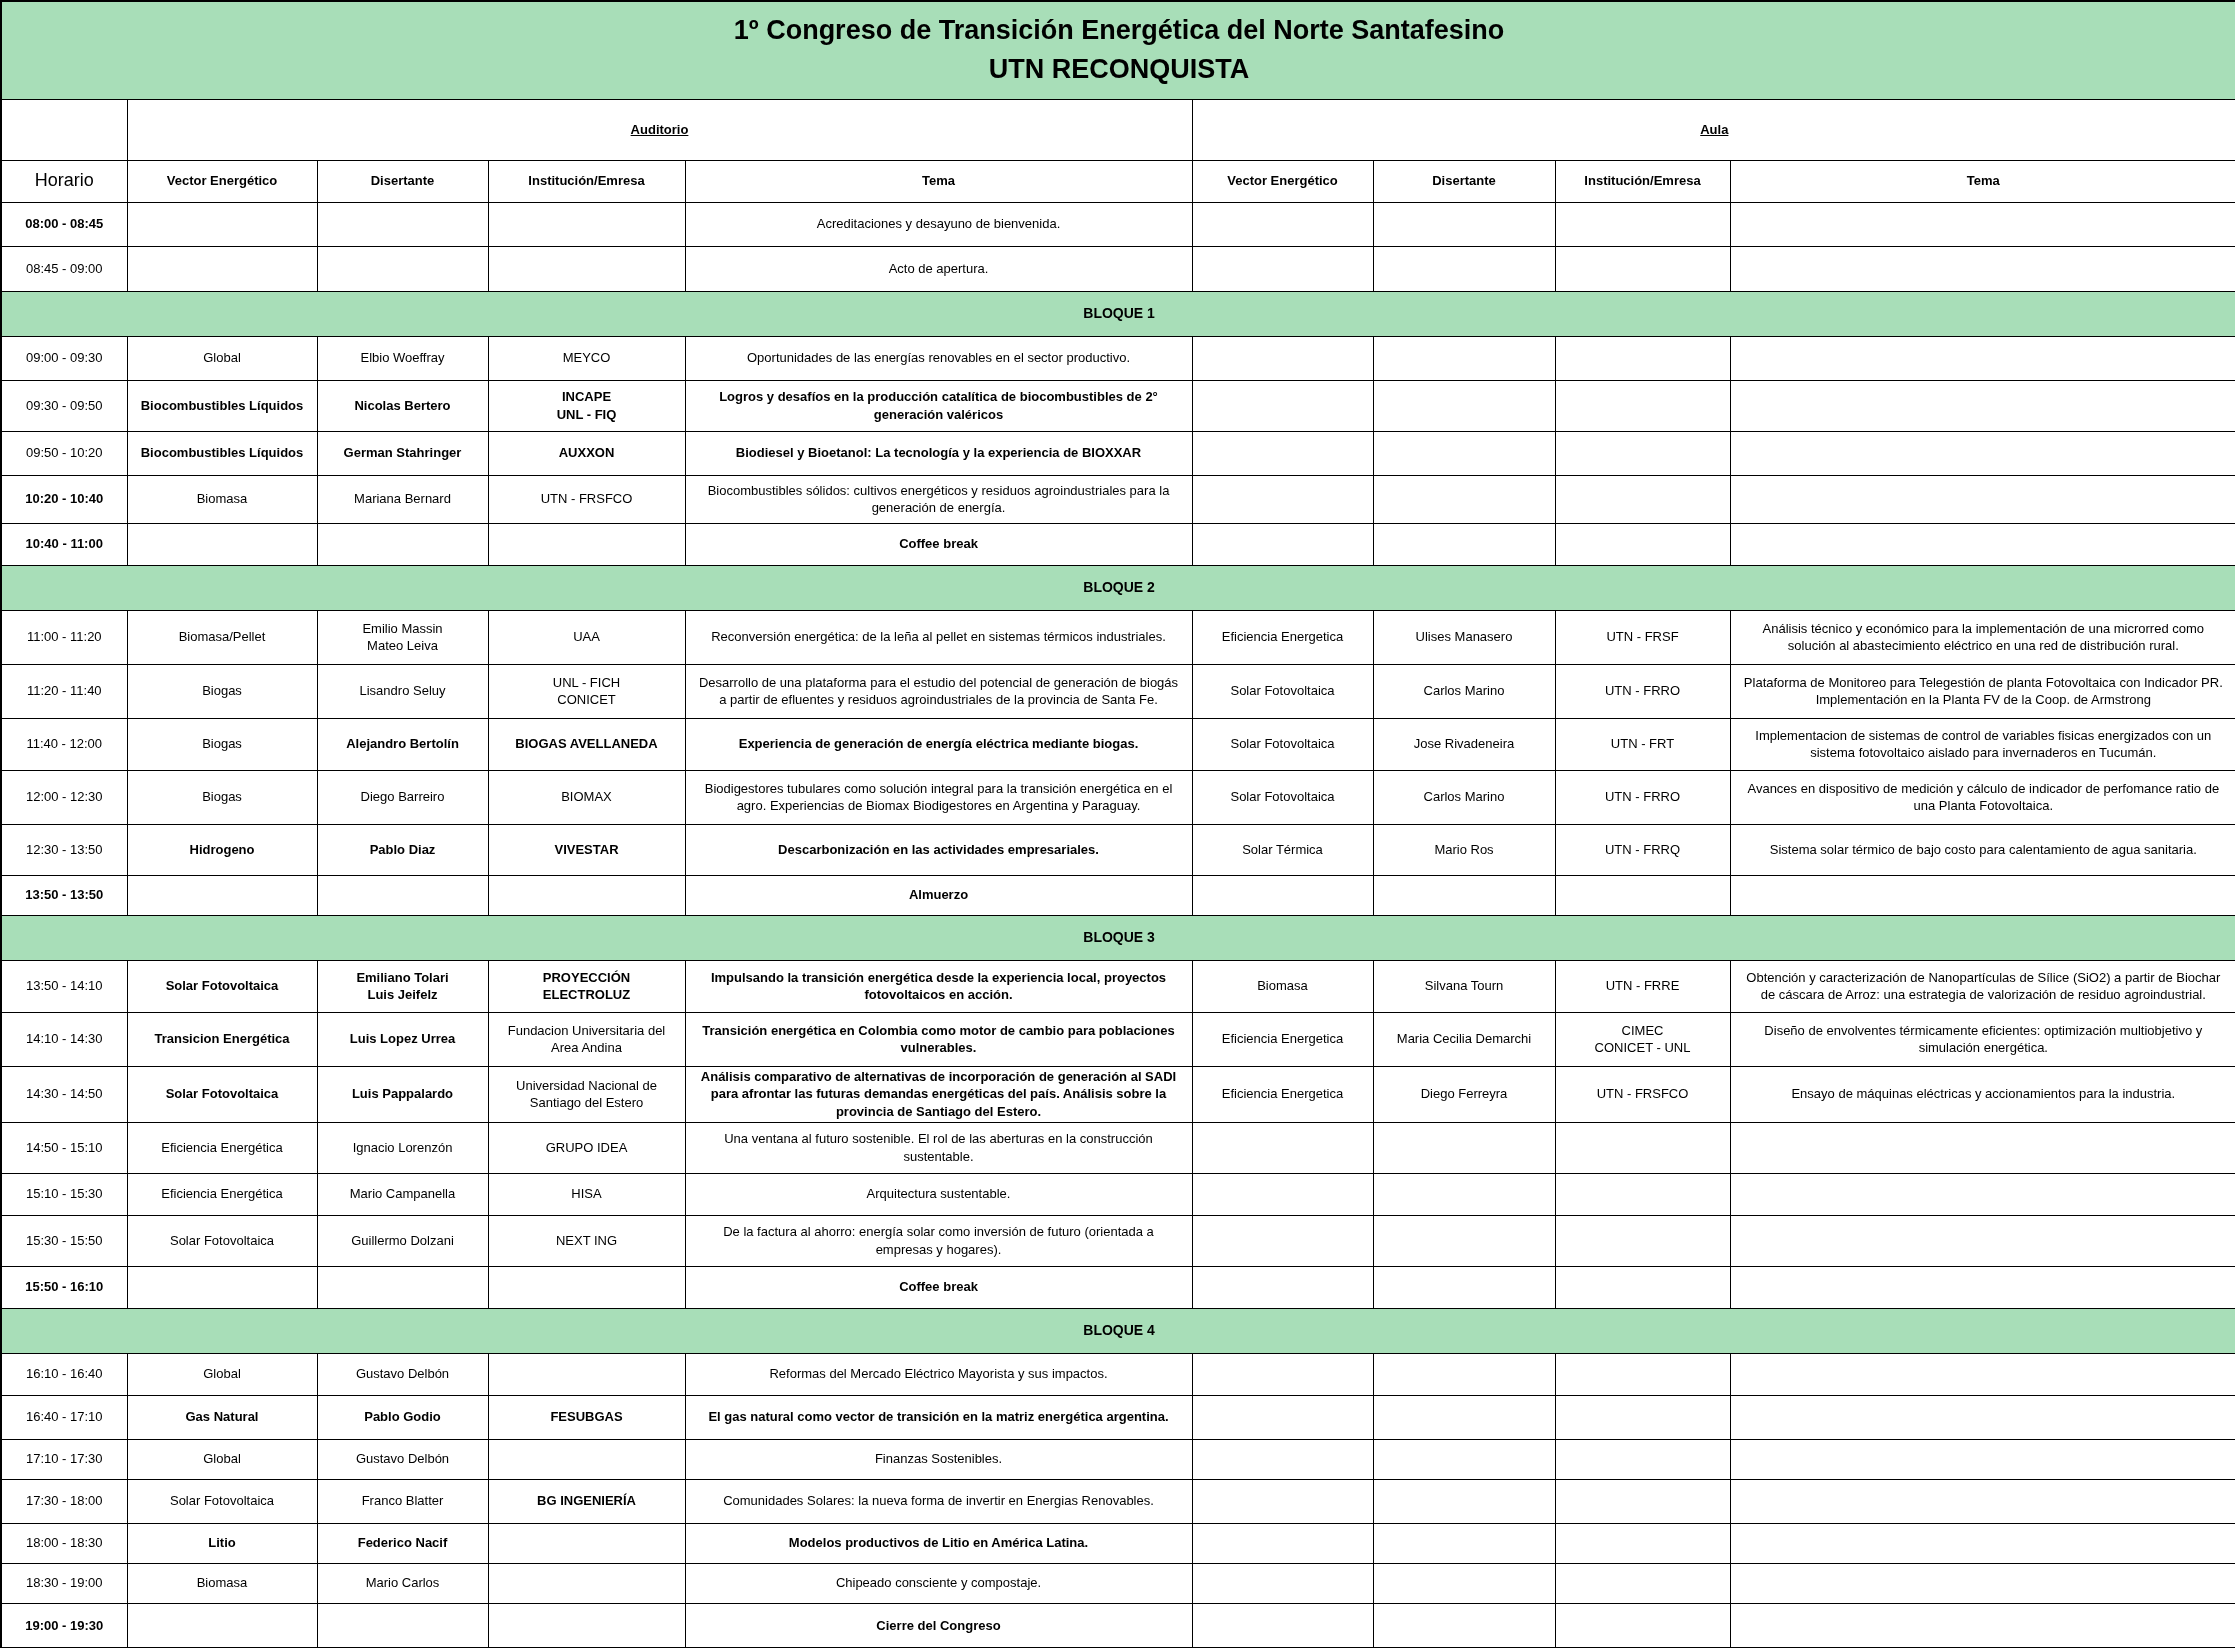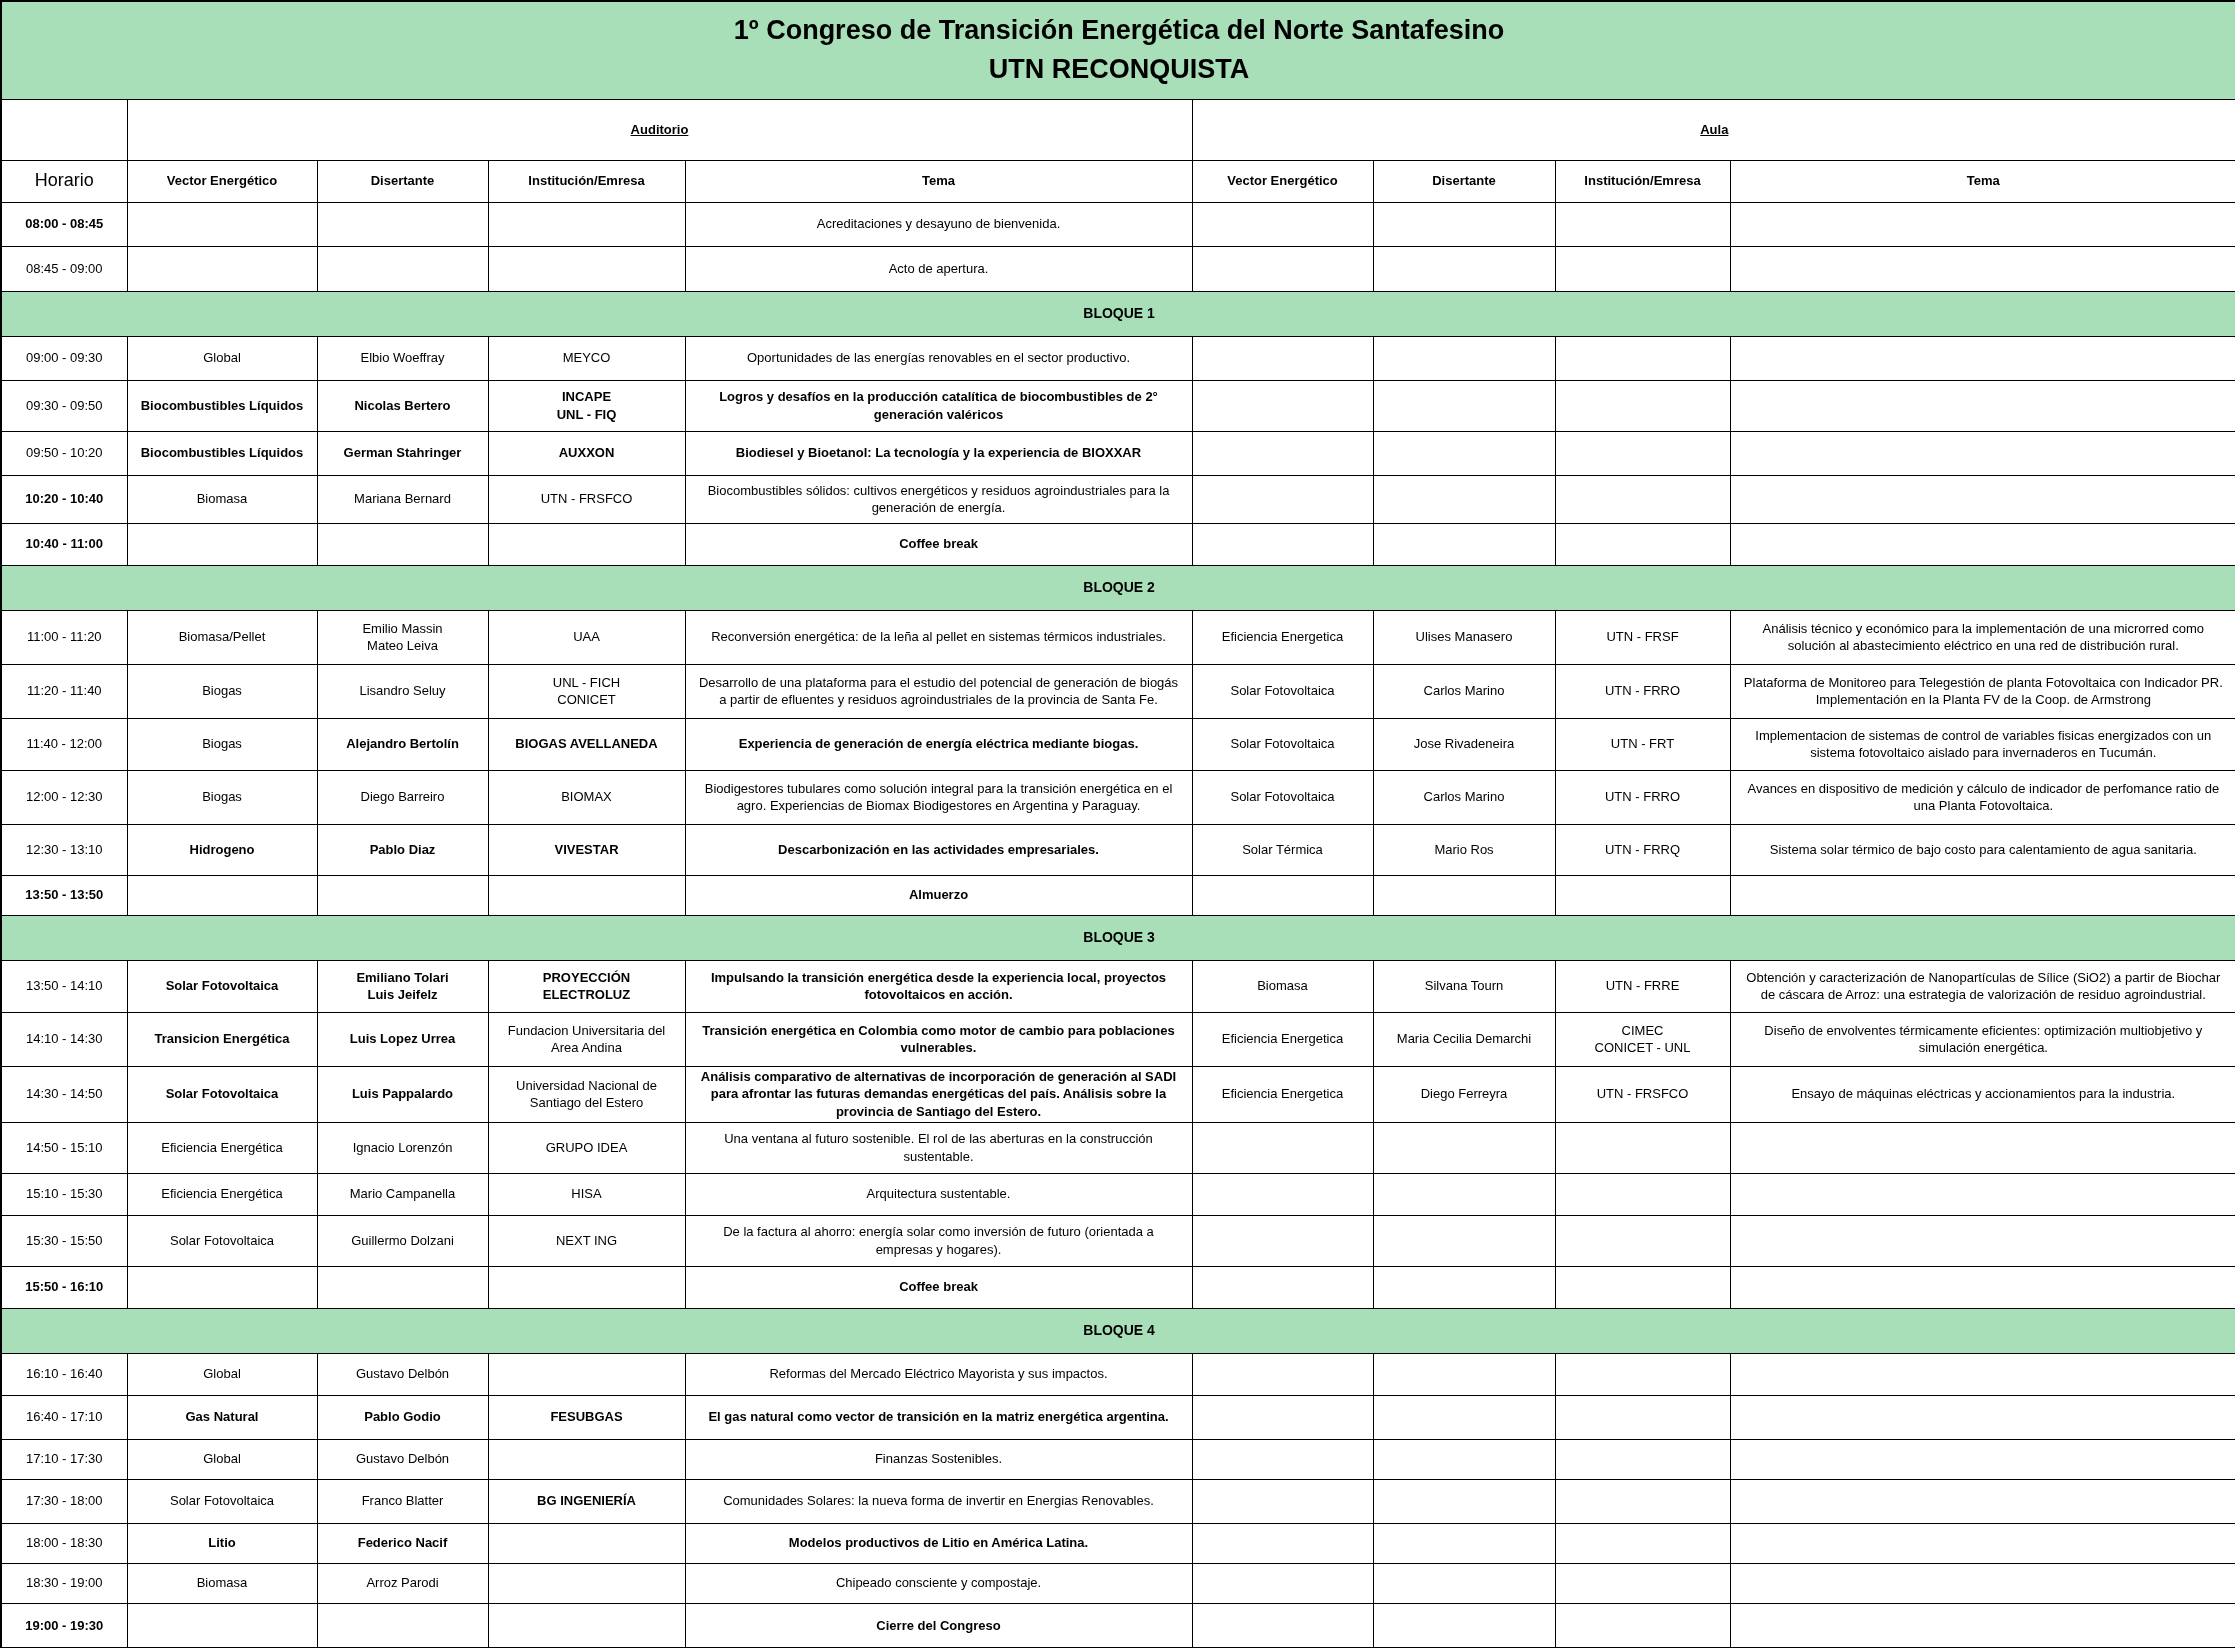--- a/index.html
+++ b/index.html
@@ -203,21 +203,21 @@
         <td class="c-mid">Biogas</td>
         <td class="c-mid">Diego Barreiro</td>
         <td class="c-mid">BIOMAX</td>
         <td class="c-topic">Biodigestores tubulares como solución integral para la transición energética en el agro. Experiencias de Biomax Biodigestores en Argentina y Paraguay.</td>
         <td class="c-mid">Solar Fotovoltaica</td>
         <td class="c-mid">Carlos Marino</td>
         <td class="c-mid">UTN - FRRO</td>
         <td class="c-topic">Avances en dispositivo de medición y cálculo de indicador de perfomance ratio de una Planta Fotovoltaica.</td>
       </tr>
       <tr class="session-row" style="height: 51px;">
-        <td class="c-time">12:30 - 13:10</td>
+        <td class="c-time">12:30 - 13:50</td>
         <td class="c-mid bold">Hidrogeno</td>
         <td class="c-mid bold">Pablo Diaz</td>
         <td class="c-mid bold">VIVESTAR</td>
         <td class="c-topic bold">Descarbonización en las actividades empresariales.</td>
         <td class="c-mid">Solar Térmica</td>
         <td class="c-mid">Mario Ros</td>
         <td class="c-mid">UTN - FRRQ</td>
         <td class="c-topic">Sistema solar térmico de bajo costo para calentamiento de agua sanitaria.</td>
       </tr>
       <tr class="session-row" style="height: 40px;">
@@ -368,21 +368,21 @@
         <td class="c-mid"></td>
         <td class="c-topic bold">Modelos productivos de Litio en América Latina.</td>
         <td class="c-mid"></td>
         <td class="c-mid"></td>
         <td class="c-mid"></td>
         <td class="c-topic"></td>
       </tr>
       <tr class="session-row" style="height: 40px;">
         <td class="c-time">18:30 - 19:00</td>
         <td class="c-mid">Biomasa</td>
-        <td class="c-mid">Arroz Parodi</td>
+        <td class="c-mid">Mario Carlos</td>
         <td class="c-mid"></td>
         <td class="c-topic">Chipeado consciente y compostaje.</td>
         <td class="c-mid"></td>
         <td class="c-mid"></td>
         <td class="c-mid"></td>
         <td class="c-topic"></td>
       </tr>
       <tr class="session-row" style="height: 45px;">
         <td class="c-time bold">19:00 - 19:30</td>
         <td class="c-mid"></td>

